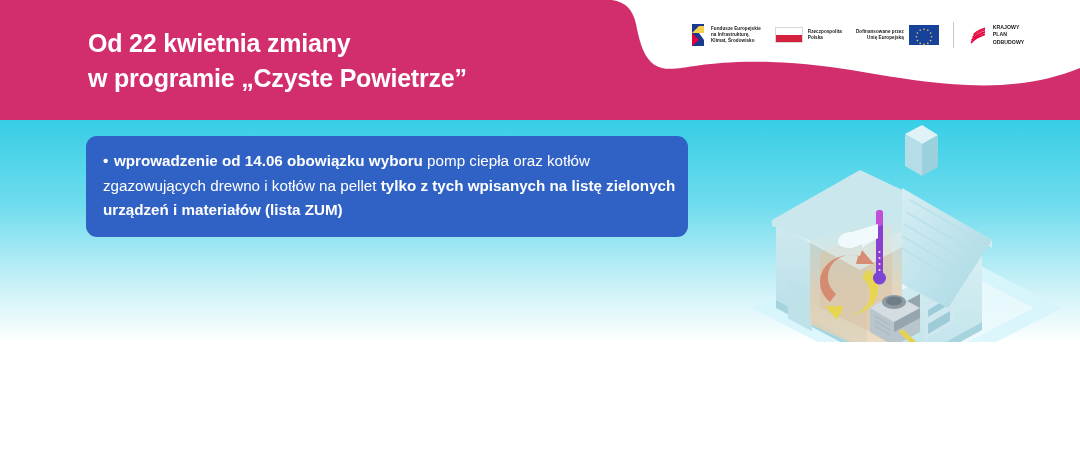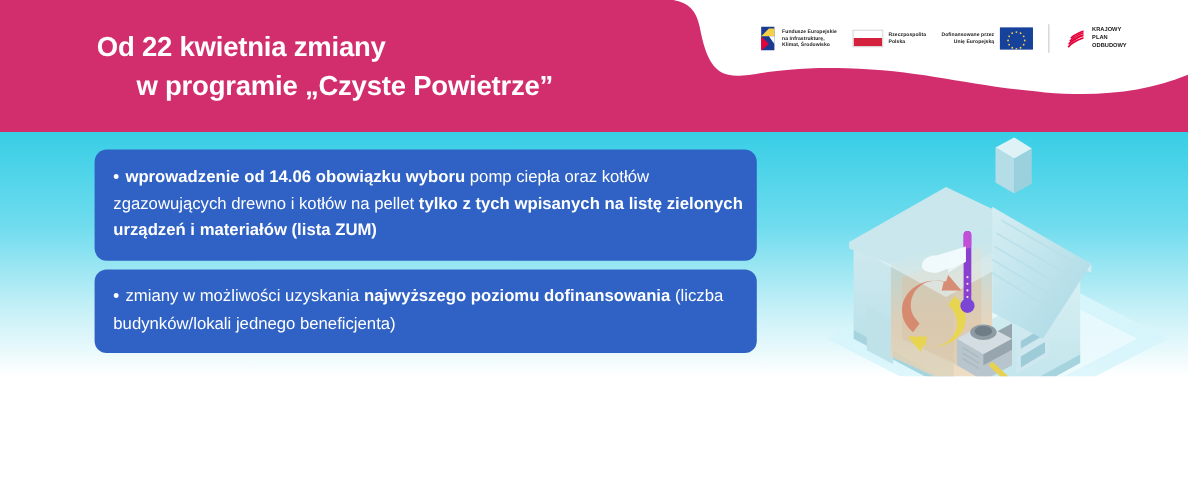--- a/index.html
+++ b/index.html
@@ -18,21 +18,21 @@
     position:absolute;left:0;top:0;width:1080px;height:120px;
     overflow:hidden;
   }
   .header-pink svg{display:block;}
 
   .headline{
     position:absolute;left:88px;top:26px;width:560px;
     color:#ffffff;font-weight:bold;font-size:25px;line-height:1.38;
     letter-spacing:-0.2px;
   }
-  .headline .l2{display:block;margin-left:36px;}
+  .headline .l2{display:block;}
 
   
   .logo-strip{
     position:absolute;left:690px;top:14px;width:380px;height:42px;
     display:flex;align-items:center;gap:14px;
   }
   .logo-item{display:flex;align-items:center;gap:5px;}
   .logo-cap{
     font-size:4.6px;line-height:1.32;color:#1a1a1a;font-weight:bold;
     white-space:pre-line;letter-spacing:0.05px;
@@ -52,21 +52,21 @@
 
   .eu-funding-note{
     position:absolute;left:690px;top:60px;width:380px;text-align:center;
     font-size:7.4px;font-weight:bold;color:#1a1a1a;letter-spacing:0.1px;
   }
 
   
   .cards{position:absolute;left:86px;top:136px;width:602px;}
   .card{
     background:#2f62c4;border-radius:11px;color:#ffffff;
-    padding:13px 7px 14px 17px;margin-bottom:8px;
+    padding:13px 7px 14px 17px;margin-bottom:26px;
     font-size:15.2px;line-height:1.62;
   }
   .card b{font-weight:bold;}
   .card .bullet{
     display:inline-block;width:11px;color:#ffffff;font-weight:bold;
   }
   .card .txt{font-weight:normal;}
 
   
   .house-art{position:absolute;left:742px;top:112px;width:338px;height:290px;}
@@ -173,23 +173,20 @@
     </div>
   </div>
 
 
   <div class="cards">
 
     <div class="card">
       <span class="bullet">•</span><b>wprowadzenie od 14.06 obowiązku wyboru </b><span class="txt">pomp ciepła oraz kotłów zgazowujących drewno i kotłów na pellet </span><b>tylko z tych wpisanych na listę zielonych urządzeń i materiałów (lista ZUM)</b>
     </div>
 
-    <div class="card">
-      <span class="bullet">•</span><span class="txt">zmiany w możliwości uzyskania </span><b>najwyższego poziomu dofinansowania</b><span class="txt"> (liczba budynków/lokali jednego beneficjenta)</span>
-    </div>
 
   </div>
 
   <svg class="house-art" viewBox="0 0 338 290">
     <defs>
       <linearGradient id="gBase" x1="0" y1="0" x2="0" y2="1">
         <stop offset="0" stop-color="#e8fbff" stop-opacity="0.95"></stop>
         <stop offset="1" stop-color="#bfeef8" stop-opacity="0.5"></stop>
       </linearGradient>
       <linearGradient id="gWallL" x1="0" y1="0" x2="0" y2="1">

